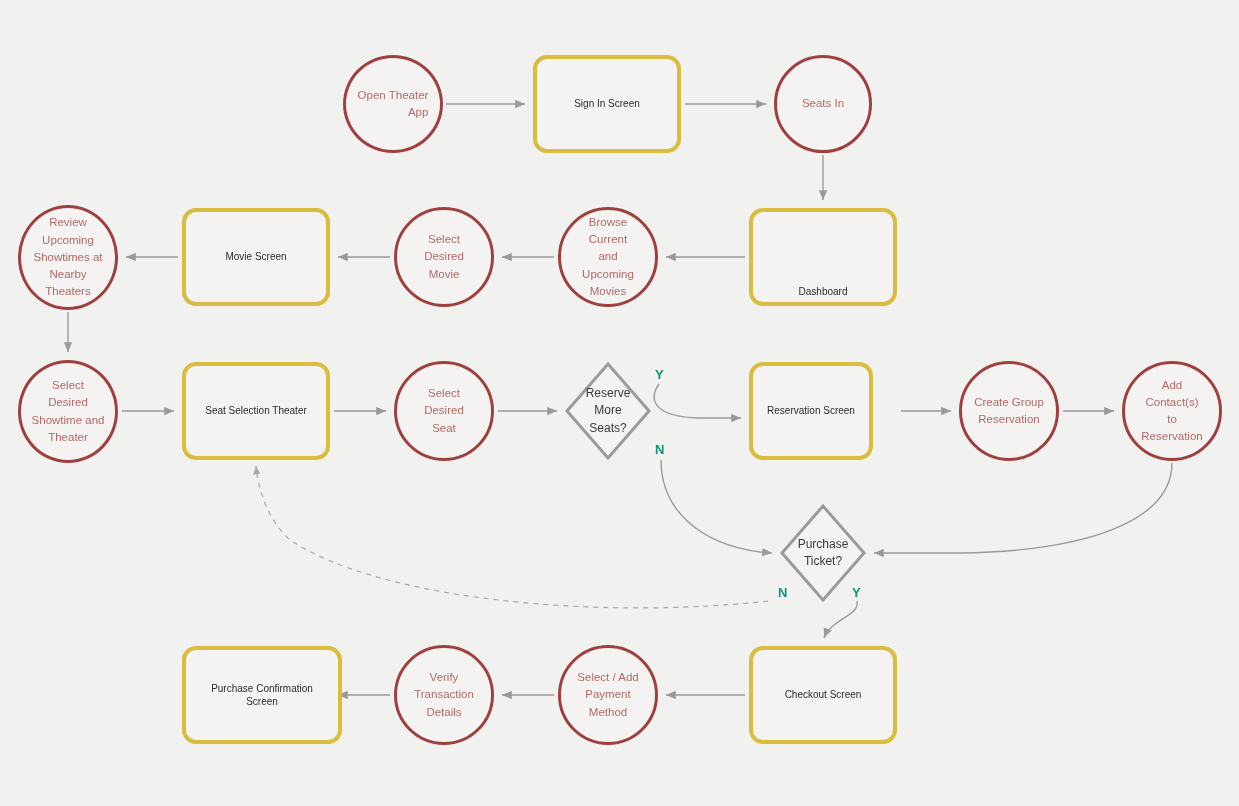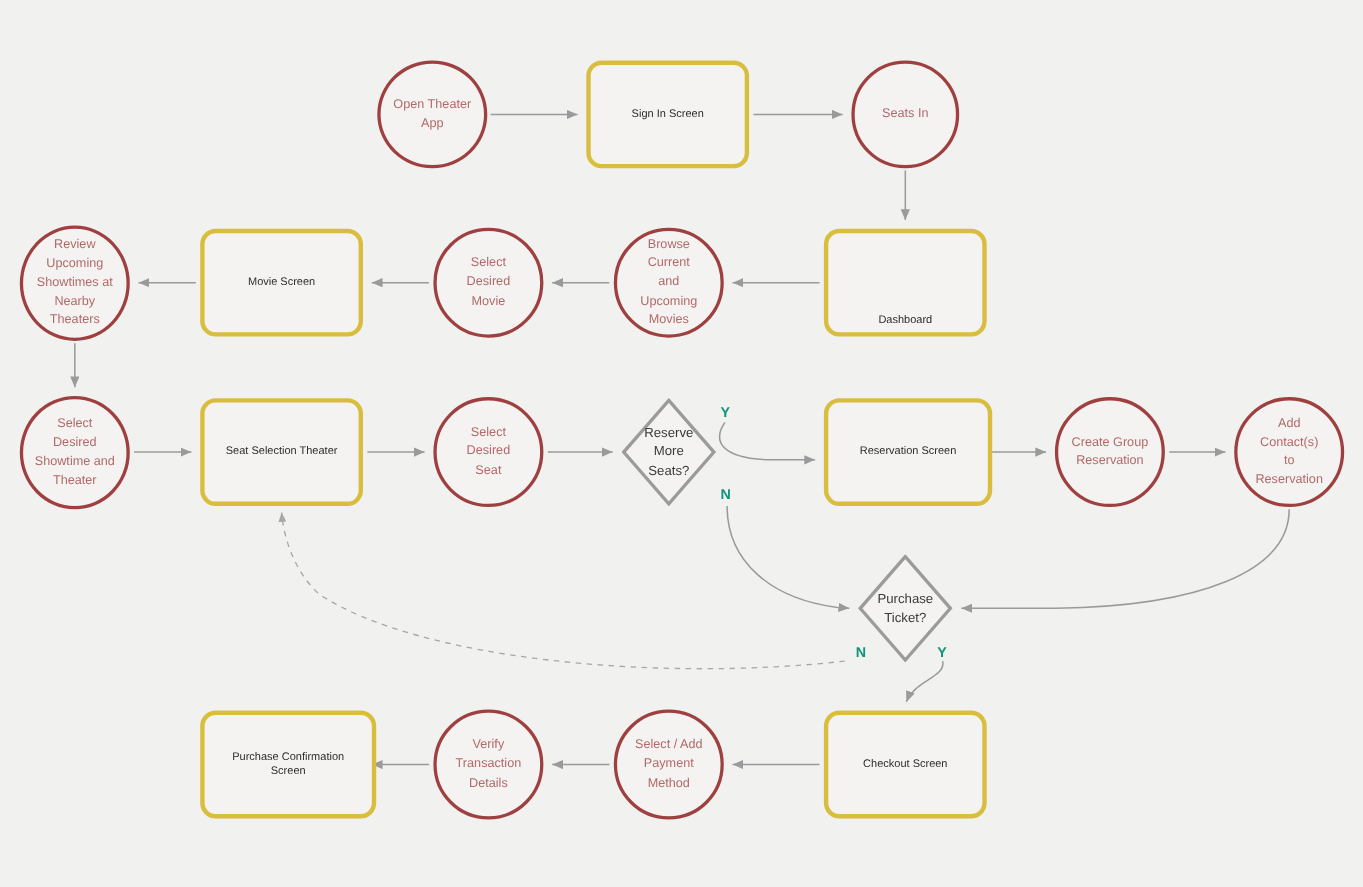--- a/index.html
+++ b/index.html
@@ -115,21 +115,21 @@
         <path d="M 661 460 C 661 510 700 544 760 552 L 772 553" fill="none" stroke="#9a9a9a" stroke-width="1.4" marker-end="url(#arrow)"></path>
         <path d="M 857 601 C 860 616 832 618 824 638" fill="none" stroke="#9a9a9a" stroke-width="1.4" marker-end="url(#arrow)"></path>
         <path d="M 745 695 L 666 695" fill="none" stroke="#9a9a9a" stroke-width="1.4" marker-end="url(#arrow)"></path>
         <path d="M 554 695 L 502 695" fill="none" stroke="#9a9a9a" stroke-width="1.4" marker-end="url(#arrow)"></path>
         <path d="M 390 695 L 338 695" fill="none" stroke="#9a9a9a" stroke-width="1.4" marker-end="url(#arrow)"></path>
         <path d="M 768 601 C 600 620 380 600 290 540 C 268 520 258 490 256 466" fill="none" stroke="#a7a7a4" stroke-width="1.2" stroke-dasharray="5 5" marker-end="url(#arrow-dash)"></path>
       </g>
   </svg>
 
   <div id="node-layer">
-      <div class="node action" style="left: 343px; top: 55px; width: 100px; height: 98px;">
+      <div class="node action" style="left: 343px; top: 55px; width: 100px; height: 98px; text-align: right;">
         <div>Open Theater<br>App</div>
       </div>
       <div class="node process" style="left: 533px; top: 55px; width: 148px; height: 98px;">
         <div>Sign In Screen</div>
       </div>
       <div class="node action" style="left: 774px; top: 55px; width: 98px; height: 98px;">
         <div>Seats In</div>
       </div>
       <div class="node process" style="left: 749px; top: 208px; width: 148px; height: 98px; align-items: flex-end;">
         <div>Dashboard</div>
@@ -154,21 +154,21 @@
       </div>
       <div class="node action" style="left: 394px; top: 361px; width: 100px; height: 100px;">
         <div>Select Desired<br>Seat</div>
       </div>
       <div class="node decision" style="left: 565px; top: 362px; width: 86px; height: 98px;">
         <svg class="dia-shape" viewBox="0 0 86 98">
           <polygon points="43,2 84,49 43,96 2,49" fill="#f4f3f1" stroke="#9b9b9b" stroke-width="3"></polygon>
         </svg>
         <div class="dia-label">Reserve<br>More<br>Seats?</div>
       </div>
-      <div class="node process" style="left: 749px; top: 362px; width: 153px; height: 98px;">
+      <div class="node process" style="left: 749px; top: 362px; width: 124px; height: 98px;">
         <div>Reservation Screen</div>
       </div>
       <div class="node action" style="left: 959px; top: 361px; width: 100px; height: 100px; text-align: center;">
         <div>Create Group<br>Reservation</div>
       </div>
       <div class="node action" style="left: 1122px; top: 361px; width: 100px; height: 100px;">
         <div>Add Contact(s)<br>to Reservation</div>
       </div>
       <div class="node decision" style="left: 780px; top: 504px; width: 86px; height: 98px;">
         <svg class="dia-shape" viewBox="0 0 86 98">

